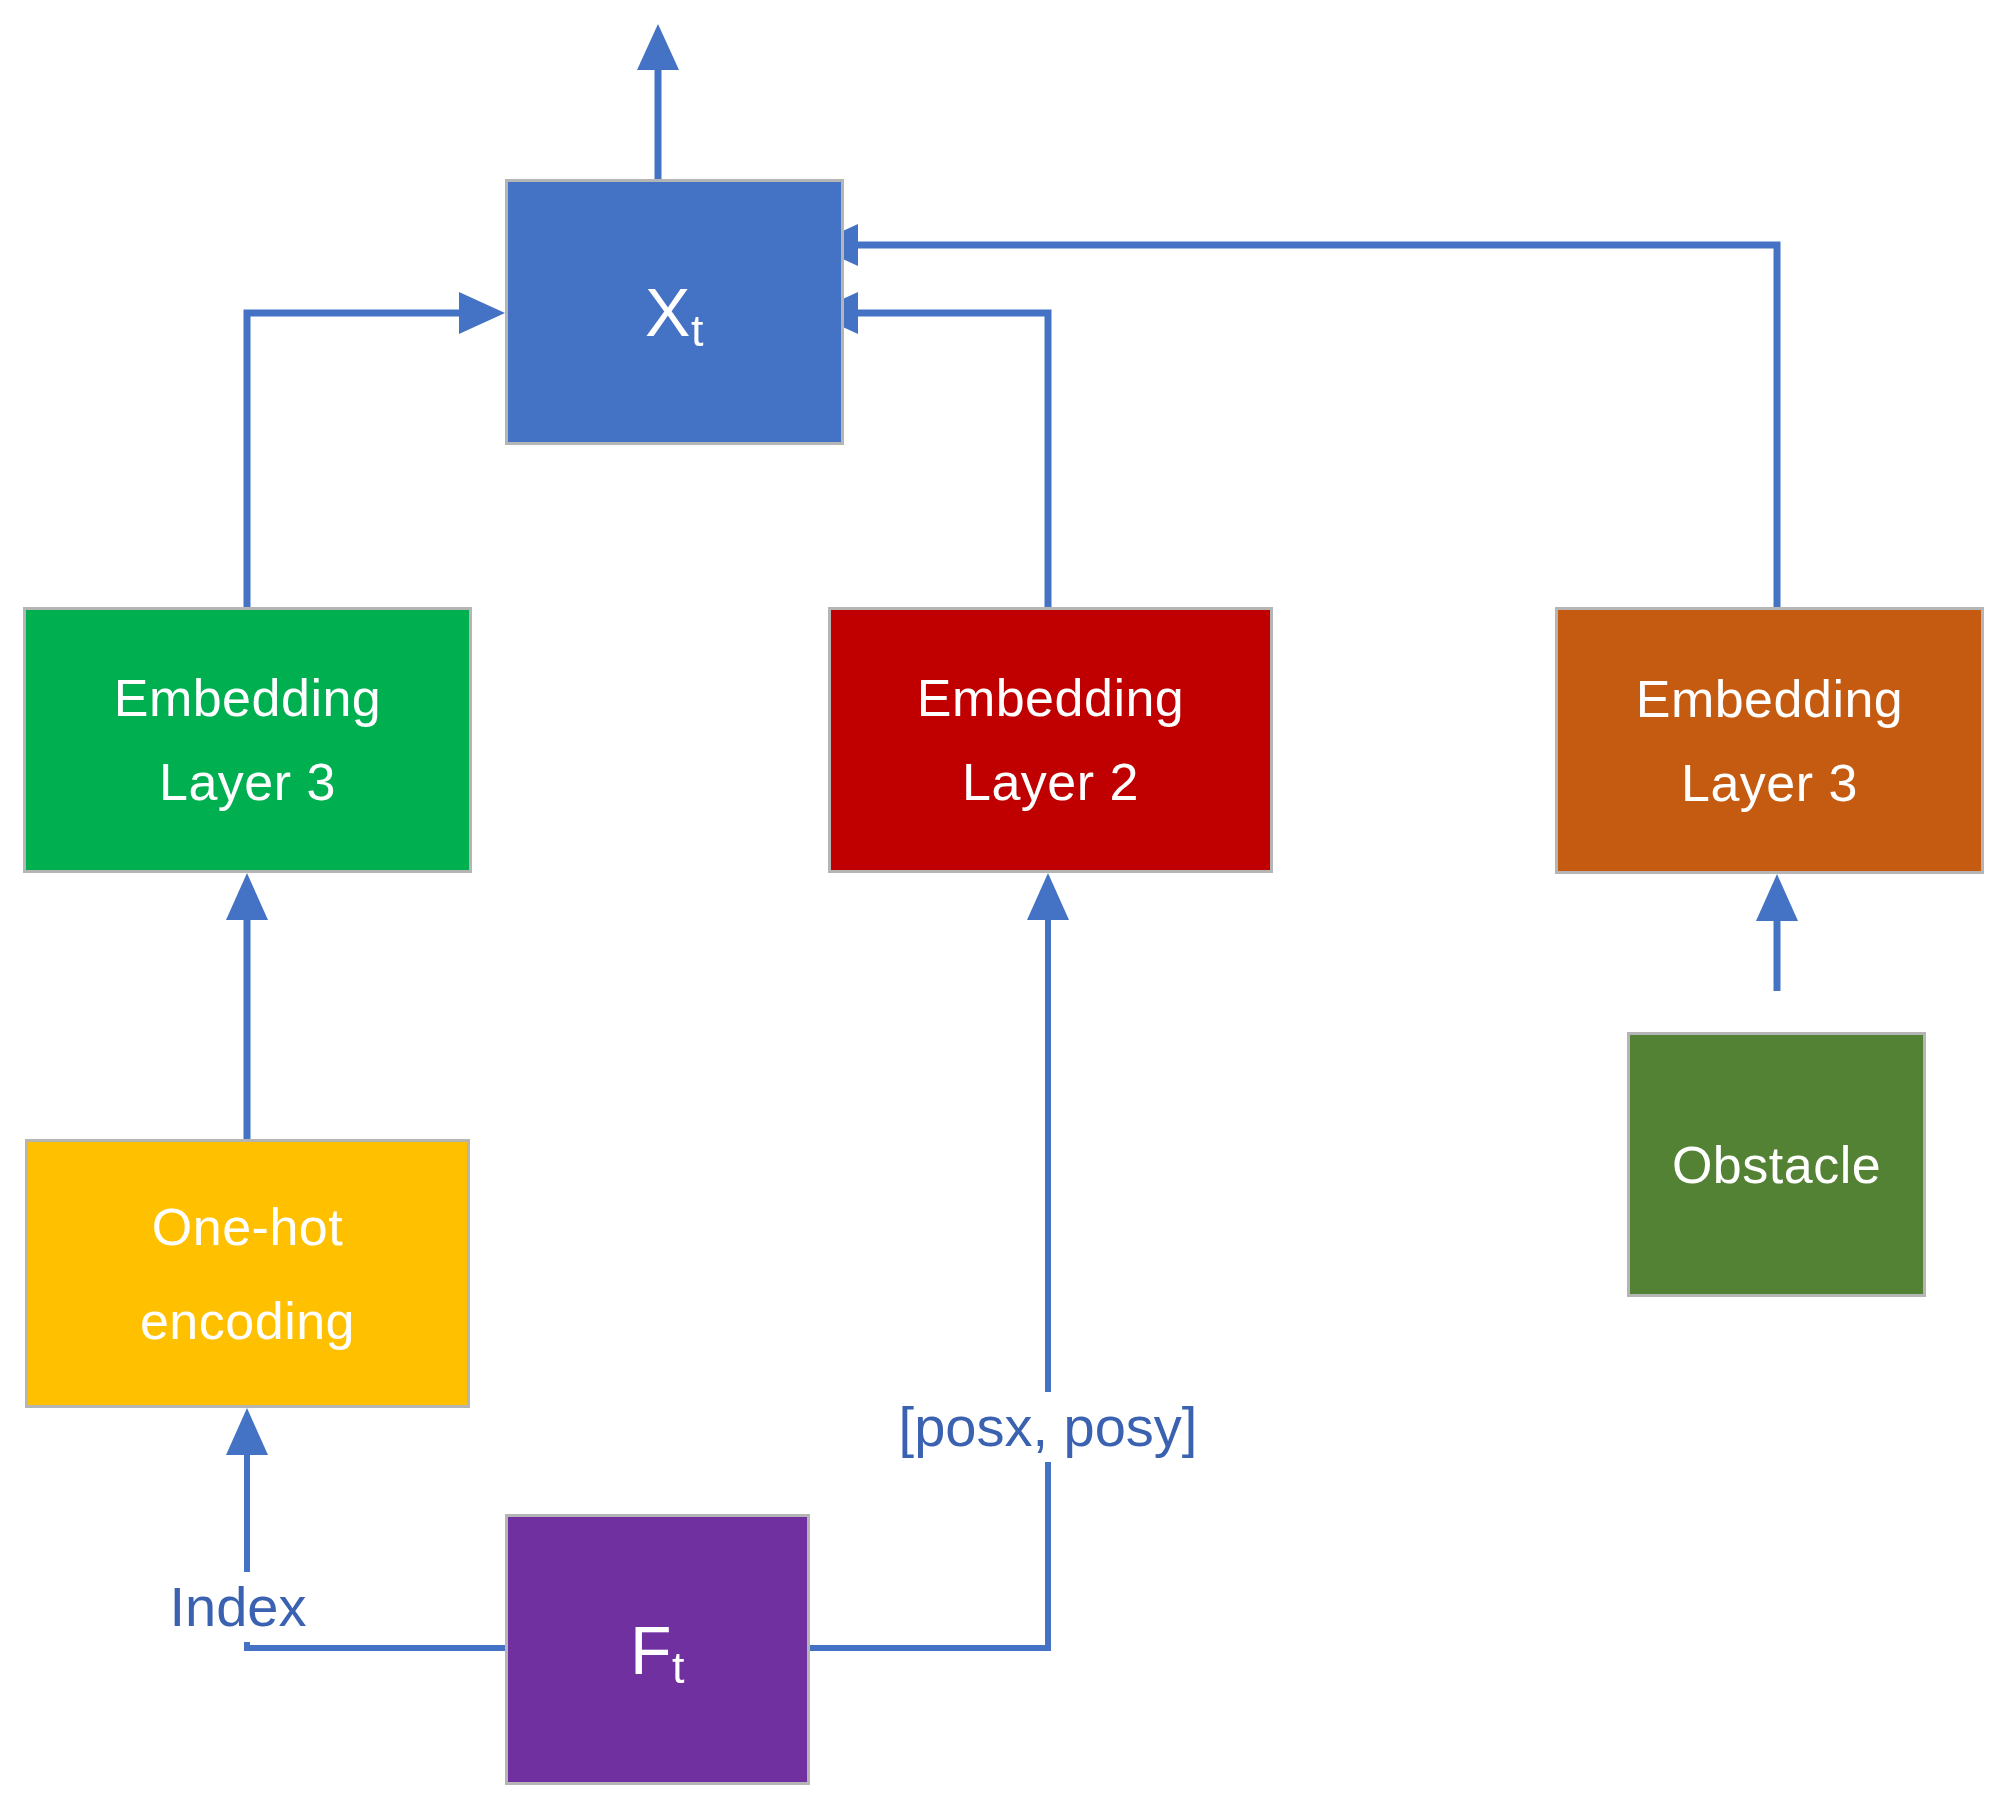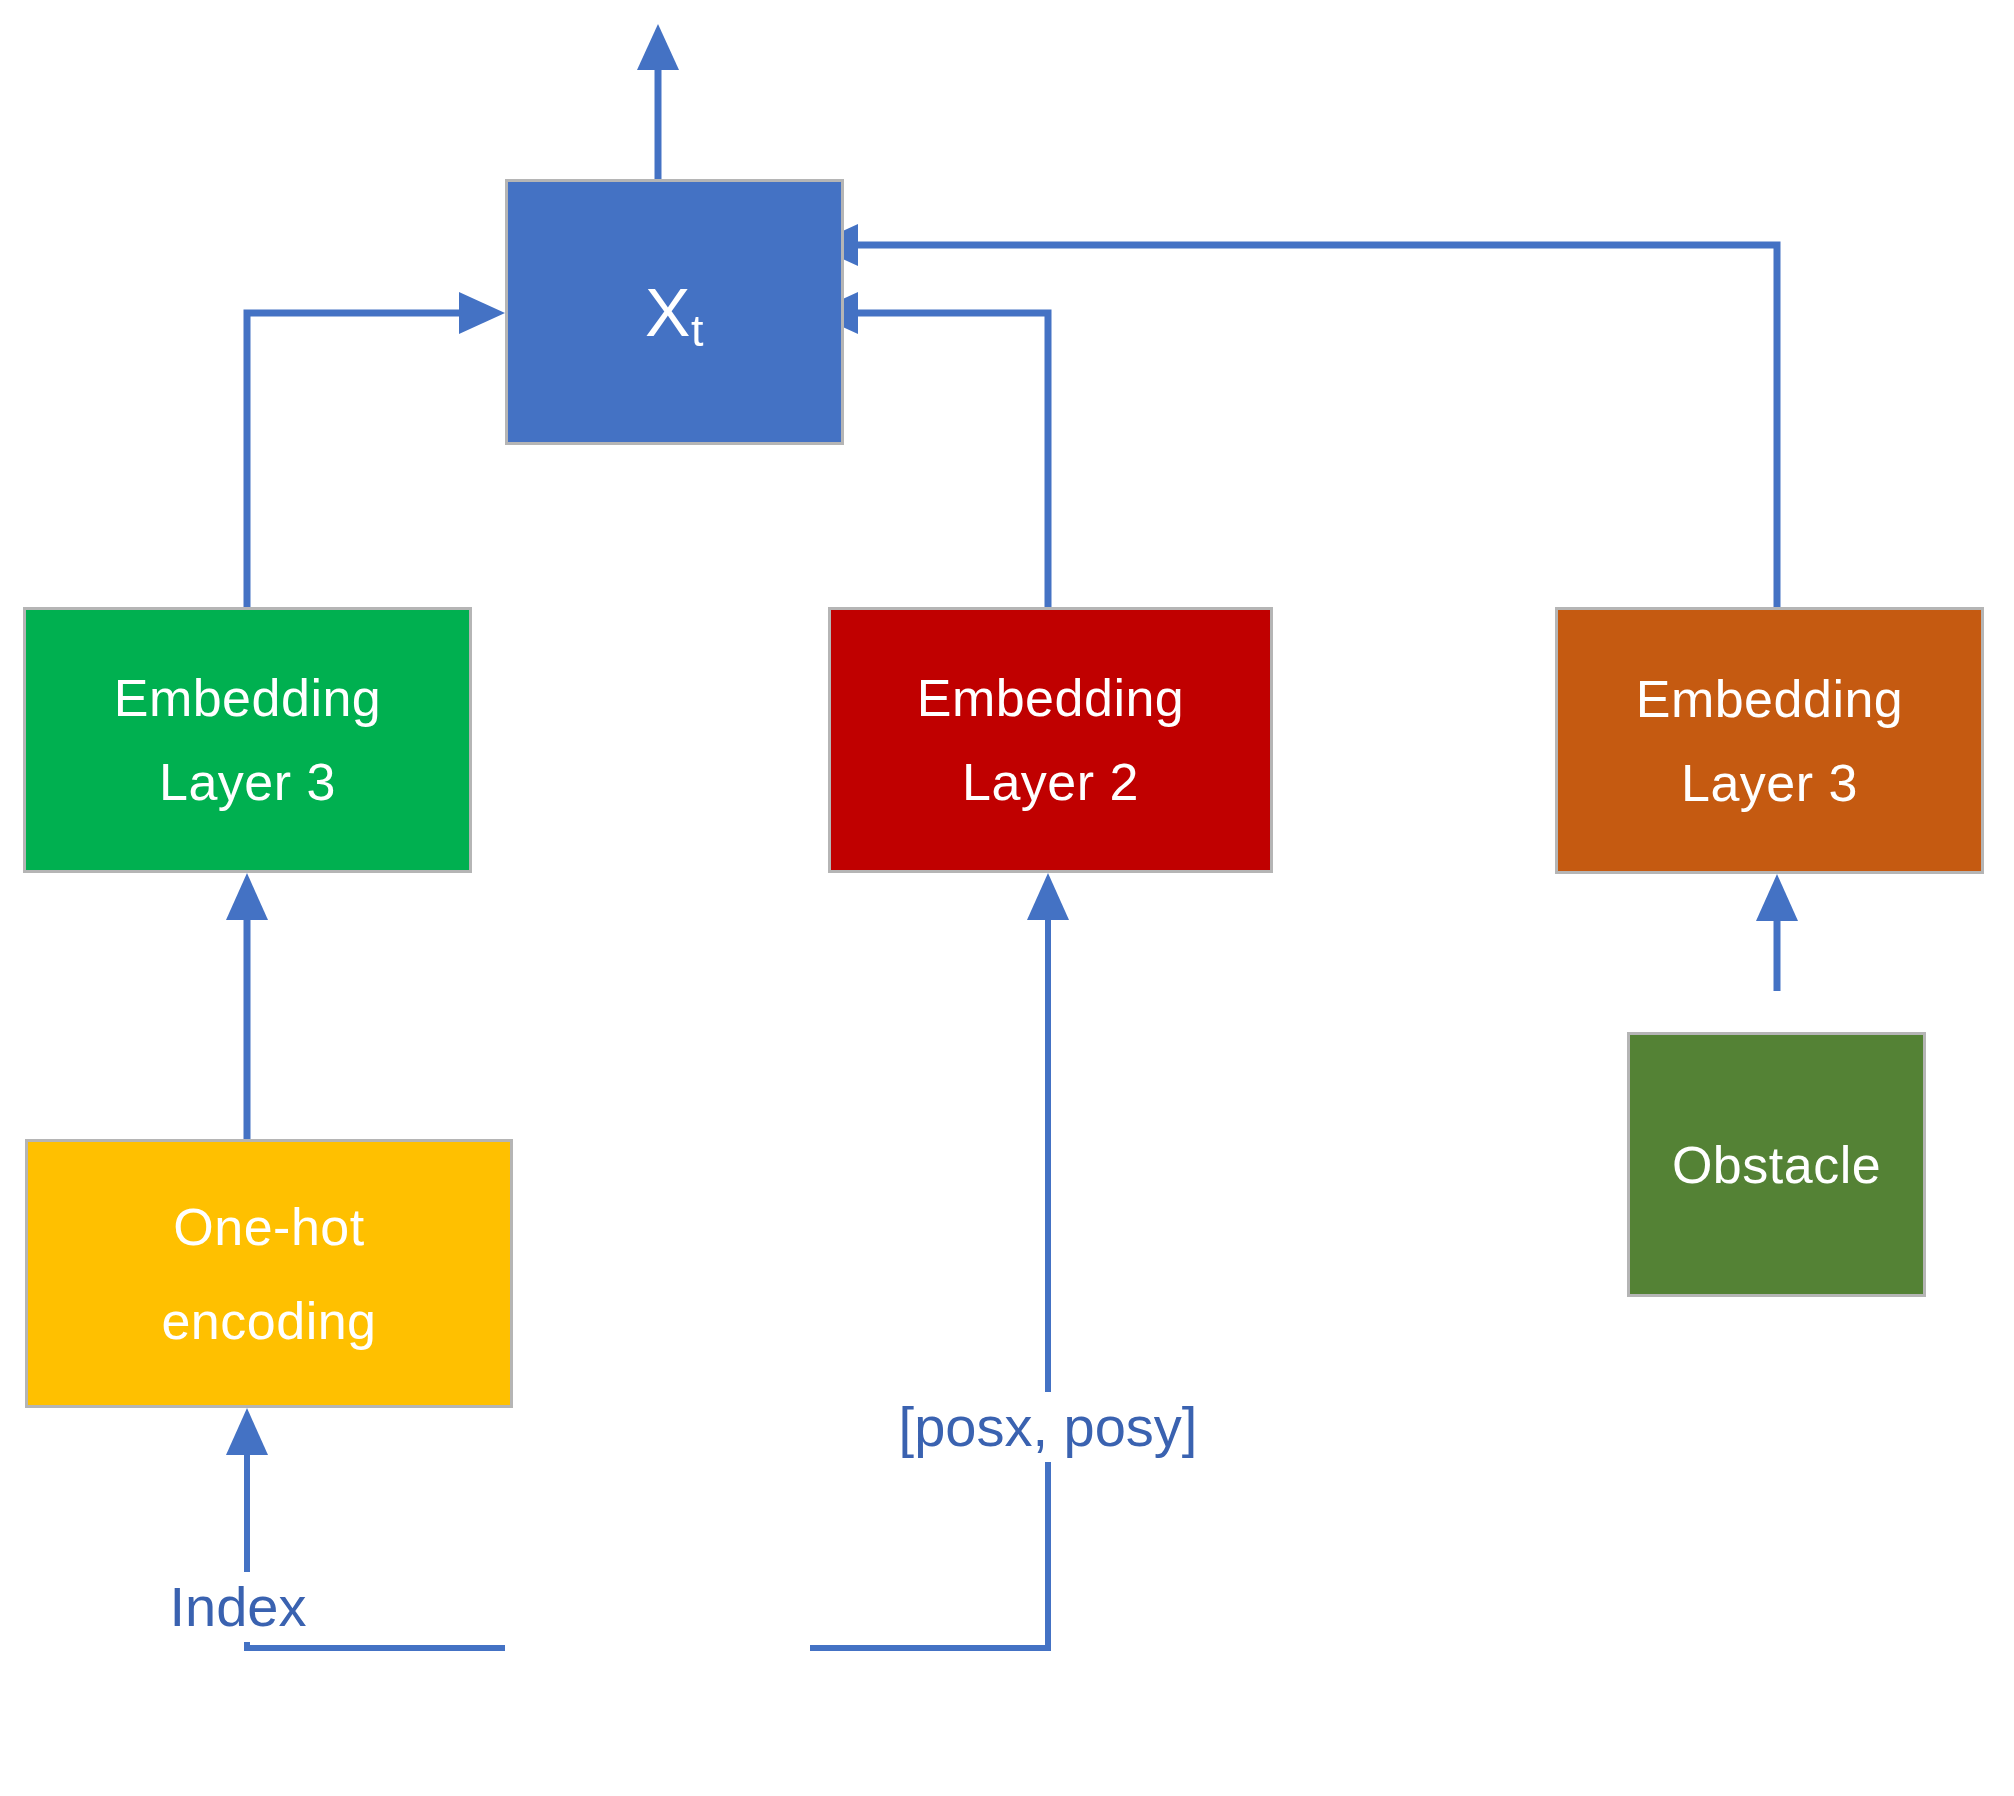--- a/index.html
+++ b/index.html
@@ -45,21 +45,21 @@
     line-height:70px;
     padding:0 6px;
     white-space:nowrap;
     margin-top:40px;
   }
   
   .xt      {left:505px;  top:179px;  width:339px; height:266px;}
   .el1     {left:23px;   top:607px;  width:449px; height:266px;}
   .el2     {left:828px;  top:607px;  width:445px; height:266px;}
   .el3     {left:1555px; top:607px;  width:429px; height:267px;}
-  .onehot  {left:25px;   top:1139px; width:488px; height:269px;gap:10px;}
+  .onehot  {left:25px;   top:1139px; width:445px; height:269px;gap:10px;}
   .obstacle{left:1627px; top:991px;  width:299px; height:265px;margin-top:41px;}
   .ft      {left:505px;  top:1514px; width:305px; height:271px;}
   .index-label{left:238px; top:1567px;}
   .pos-label  {left:1048px;top:1387px;}
 </style>
 </head>
 <body>
 
 <div class="canvas">
 
@@ -127,17 +127,20 @@
 
   <div class="node onehot" style="background-color: rgb(255, 192, 0);">
     <div>One-hot</div>
     <div>encoding</div>
   </div>
 
   <div class="node obstacle" style="background-color: rgb(84, 130, 53);">
     <div>Obstacle</div>
   </div>
 
+  <div class="node ft" style="background-color: rgb(112, 48, 160);">
+    <div class="big"><span>F</span><sub>t</sub></div>
+  </div>
 
   <div class="edge-label index-label">Index</div>
   <div class="edge-label pos-label">[posx, posy]</div>
 
 </div>
 
 </body></html>

